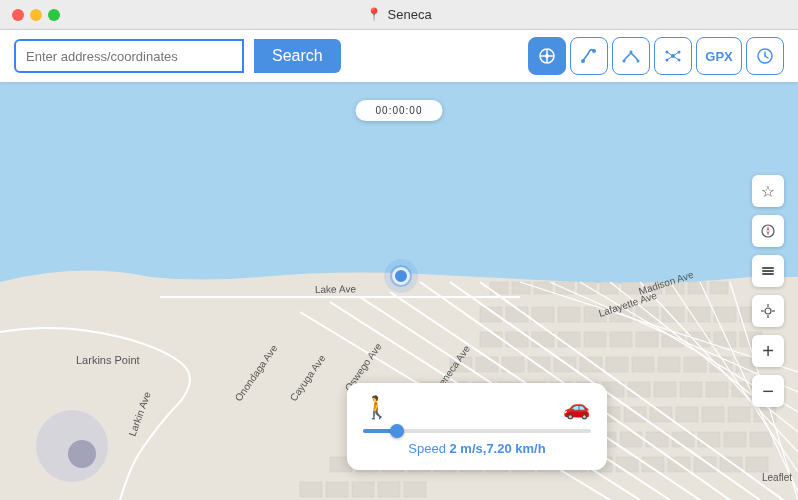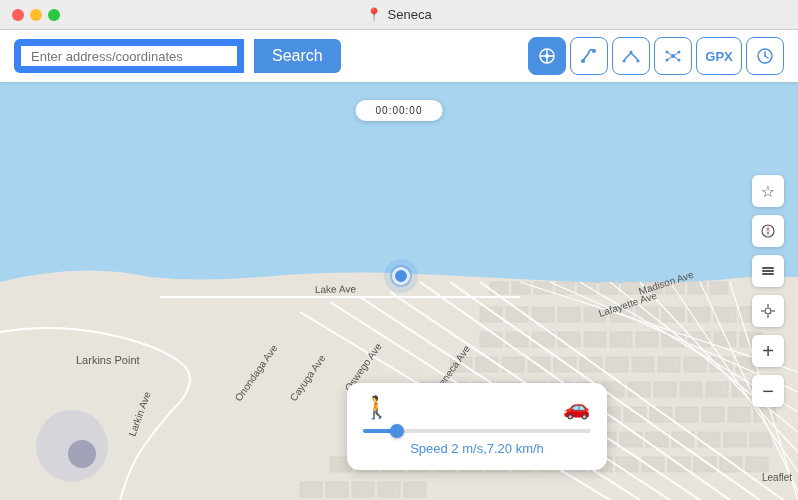--- a/index.html
+++ b/index.html
@@ -57,21 +57,21 @@
       align-items: center;
       padding: 0 14px;
       gap: 10px;
       box-shadow: 0 1px 3px rgba(0,0,0,0.1);
       position: relative;
       z-index: 10;
     }
     #search-input {
       flex: 0 0 230px;
       height: 34px;
-      border: 7px solid #3b82f6;
+      border: 2px solid #3b82f6;
       border-radius: 6px 0 0 6px;
       padding: 0 10px;
       font-size: 13px;
       outline: none;
       color: #555;
     }
     #search-btn {
       height: 34px;
       padding: 0 18px;
       background: #4a90e2;
@@ -599,21 +599,21 @@
   <div id="speed-panel">
     <div id="speed-icons">
       <span class="walk-icon">🚶</span>
       <span class="car-icon">🚗</span>
     </div>
     <div id="speed-slider-track">
       <div id="speed-slider-fill"></div>
       <div id="speed-slider-thumb"></div>
     </div>
     <div id="speed-label">
-      <span>Speed </span><span style="color:#4a90e2;font-weight:400">2 m/s,7.20 km/h</span>
+      <span>Speed </span><span style="color:#4a90e2;font-weight:700">2 m/s,7.20 km/h</span>
     </div>
   </div>
 
   <div id="joystick">
     <div class="joystick-outer">
       <div class="joystick-inner"></div>
     </div>
   </div>
 
   <div id="leaflet-attr">Leaflet</div>

